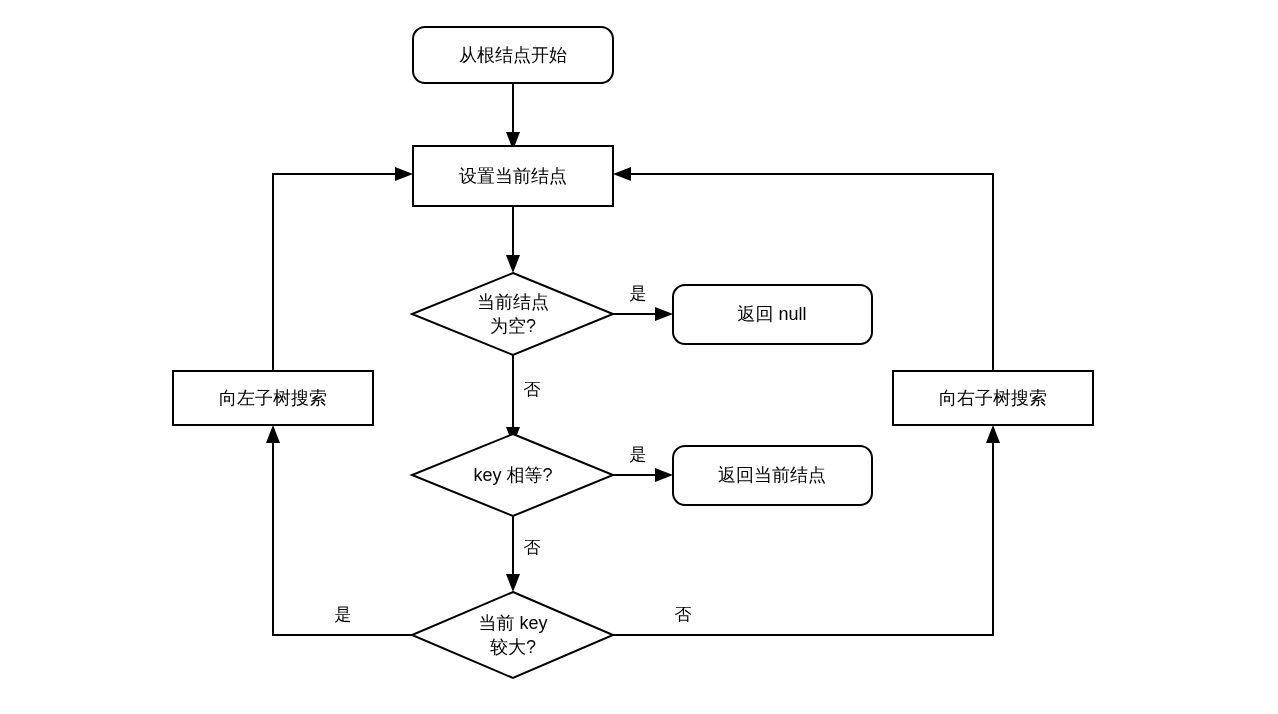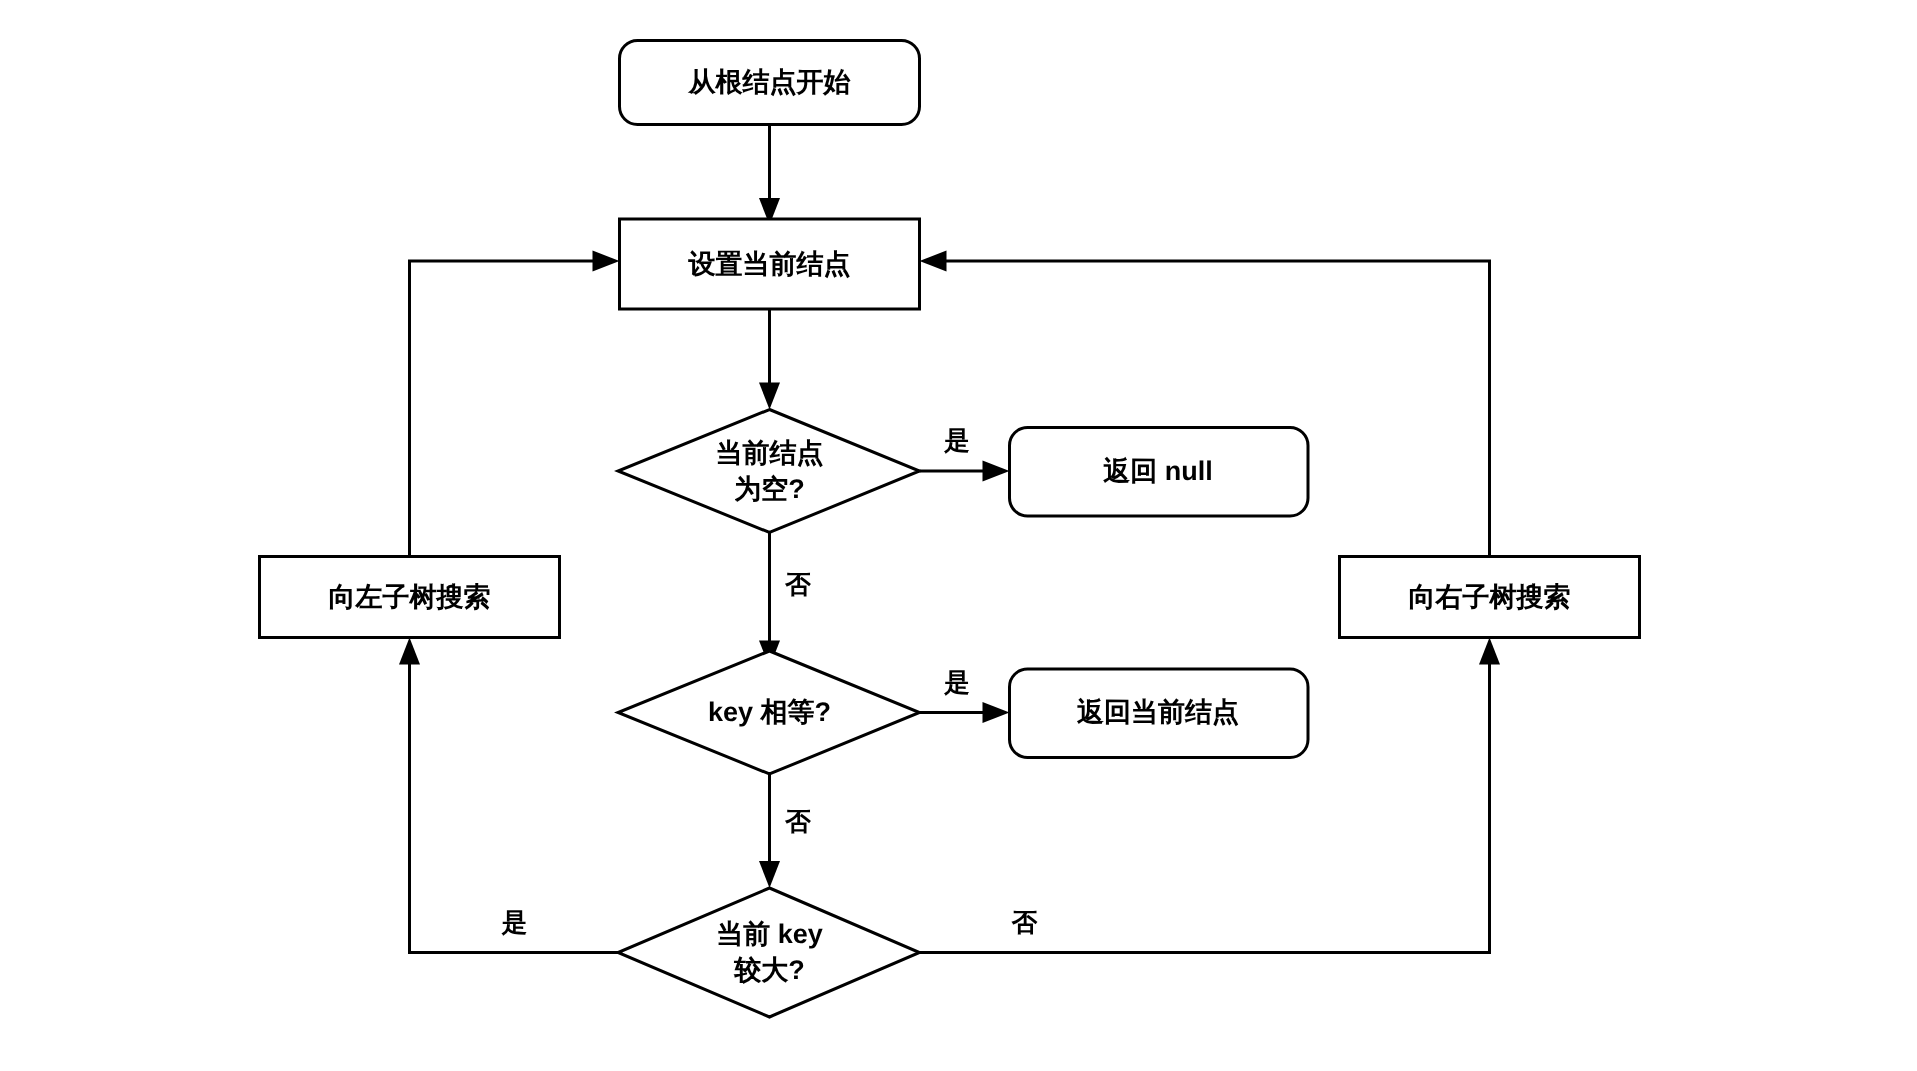--- a/index.html
+++ b/index.html
@@ -11,21 +11,20 @@
     width: 1278px;
     height: 714px;
     font-family: "Liberation Sans", "DejaVu Sans", sans-serif;
     overflow: hidden;
   }
   #flowchart-root {
     position: relative;
     width: 1078px;
     height: 714px;
     background: #ffffff;
-    font-weight: bold;
   }
   svg.flow-canvas {
     display: block;
     width: 1278px;
     height: 714px;
   }
   .node-shape {
     fill: #ffffff;
     stroke: #000000;
     stroke-width: 2;

